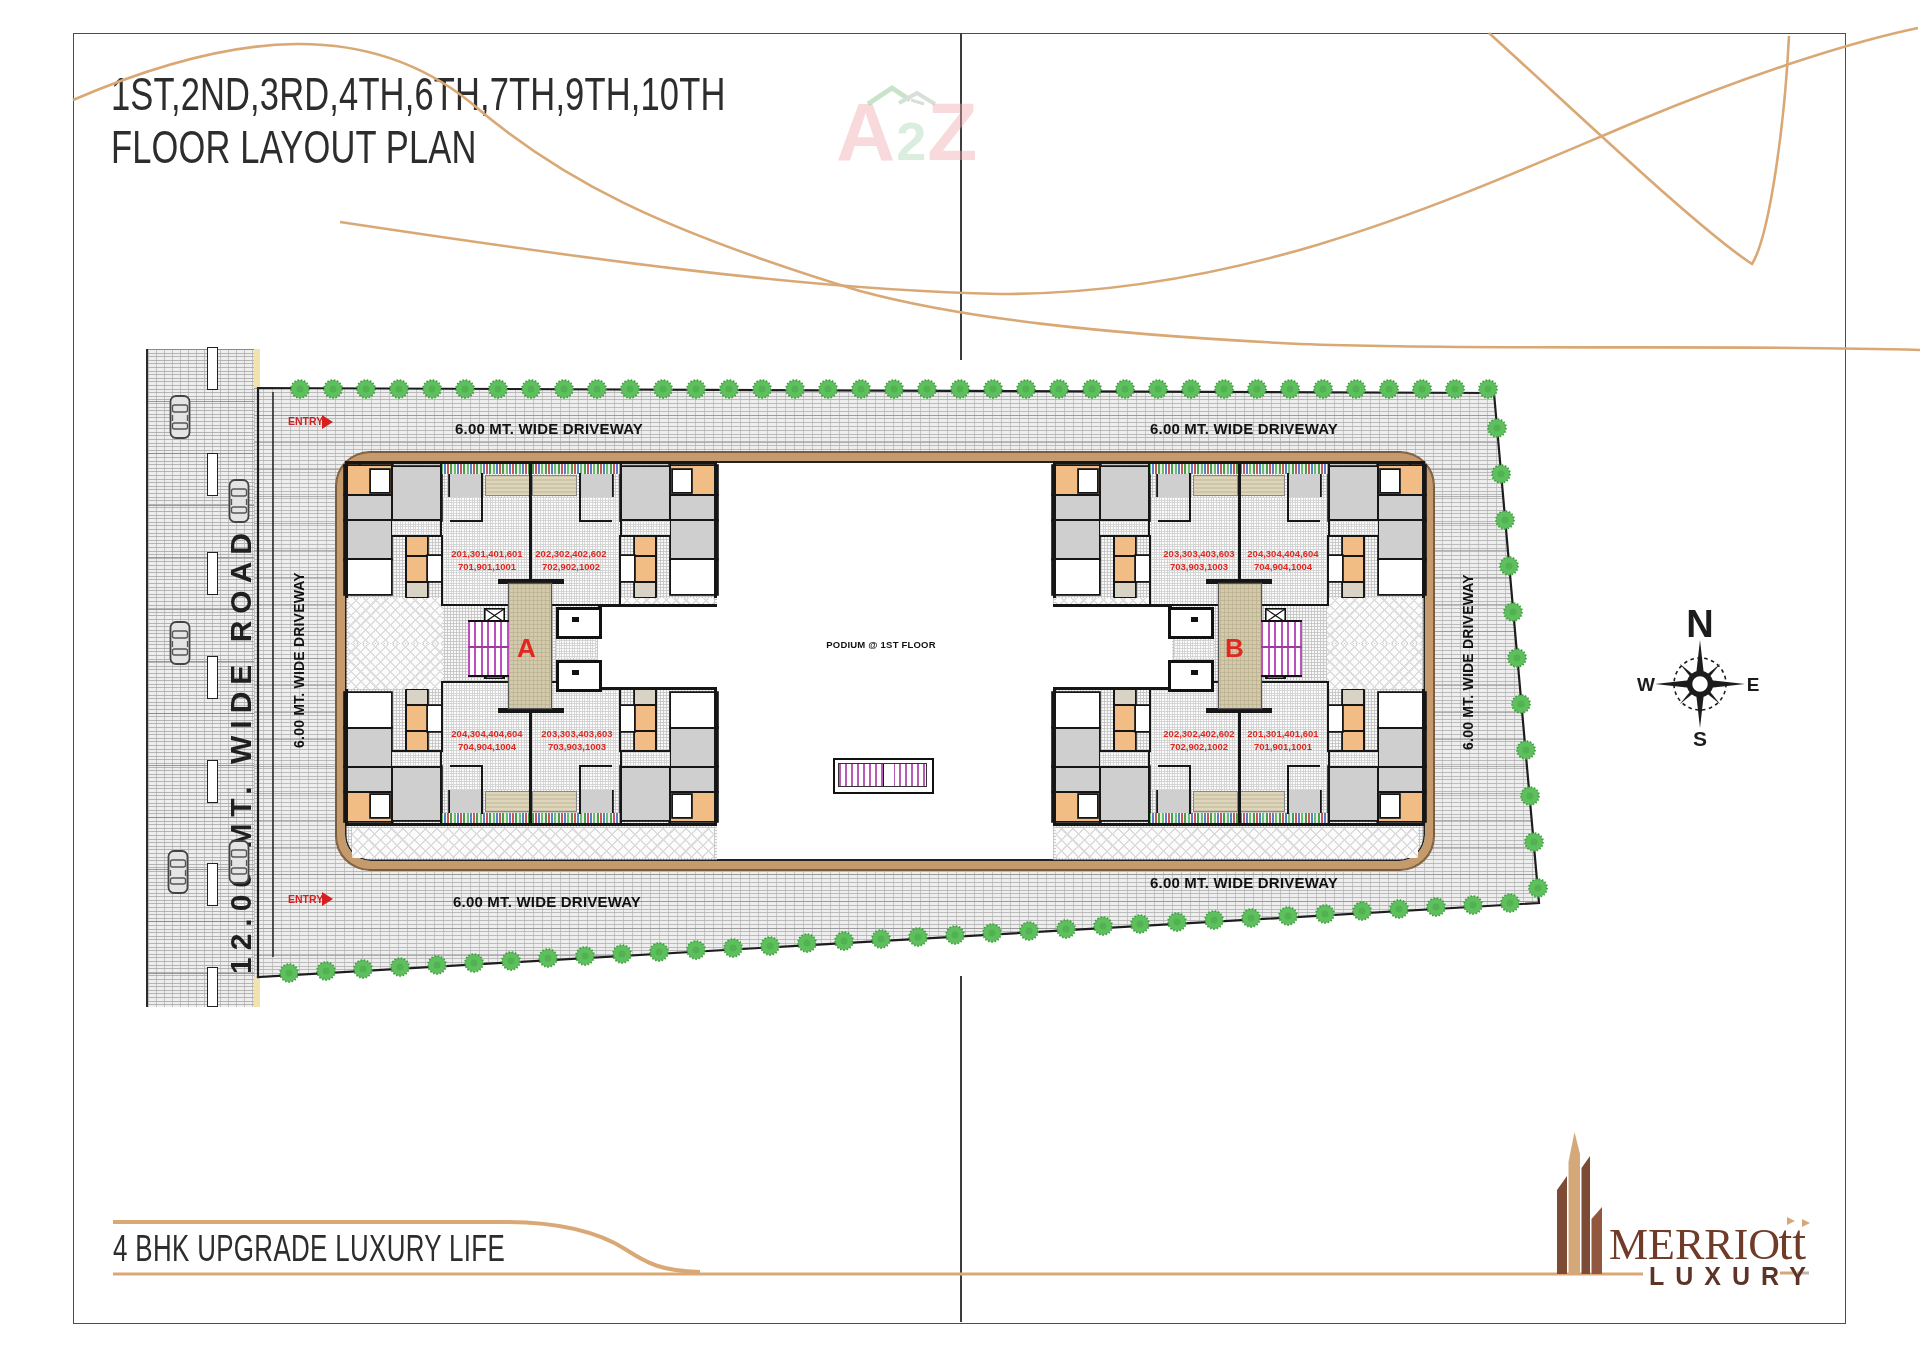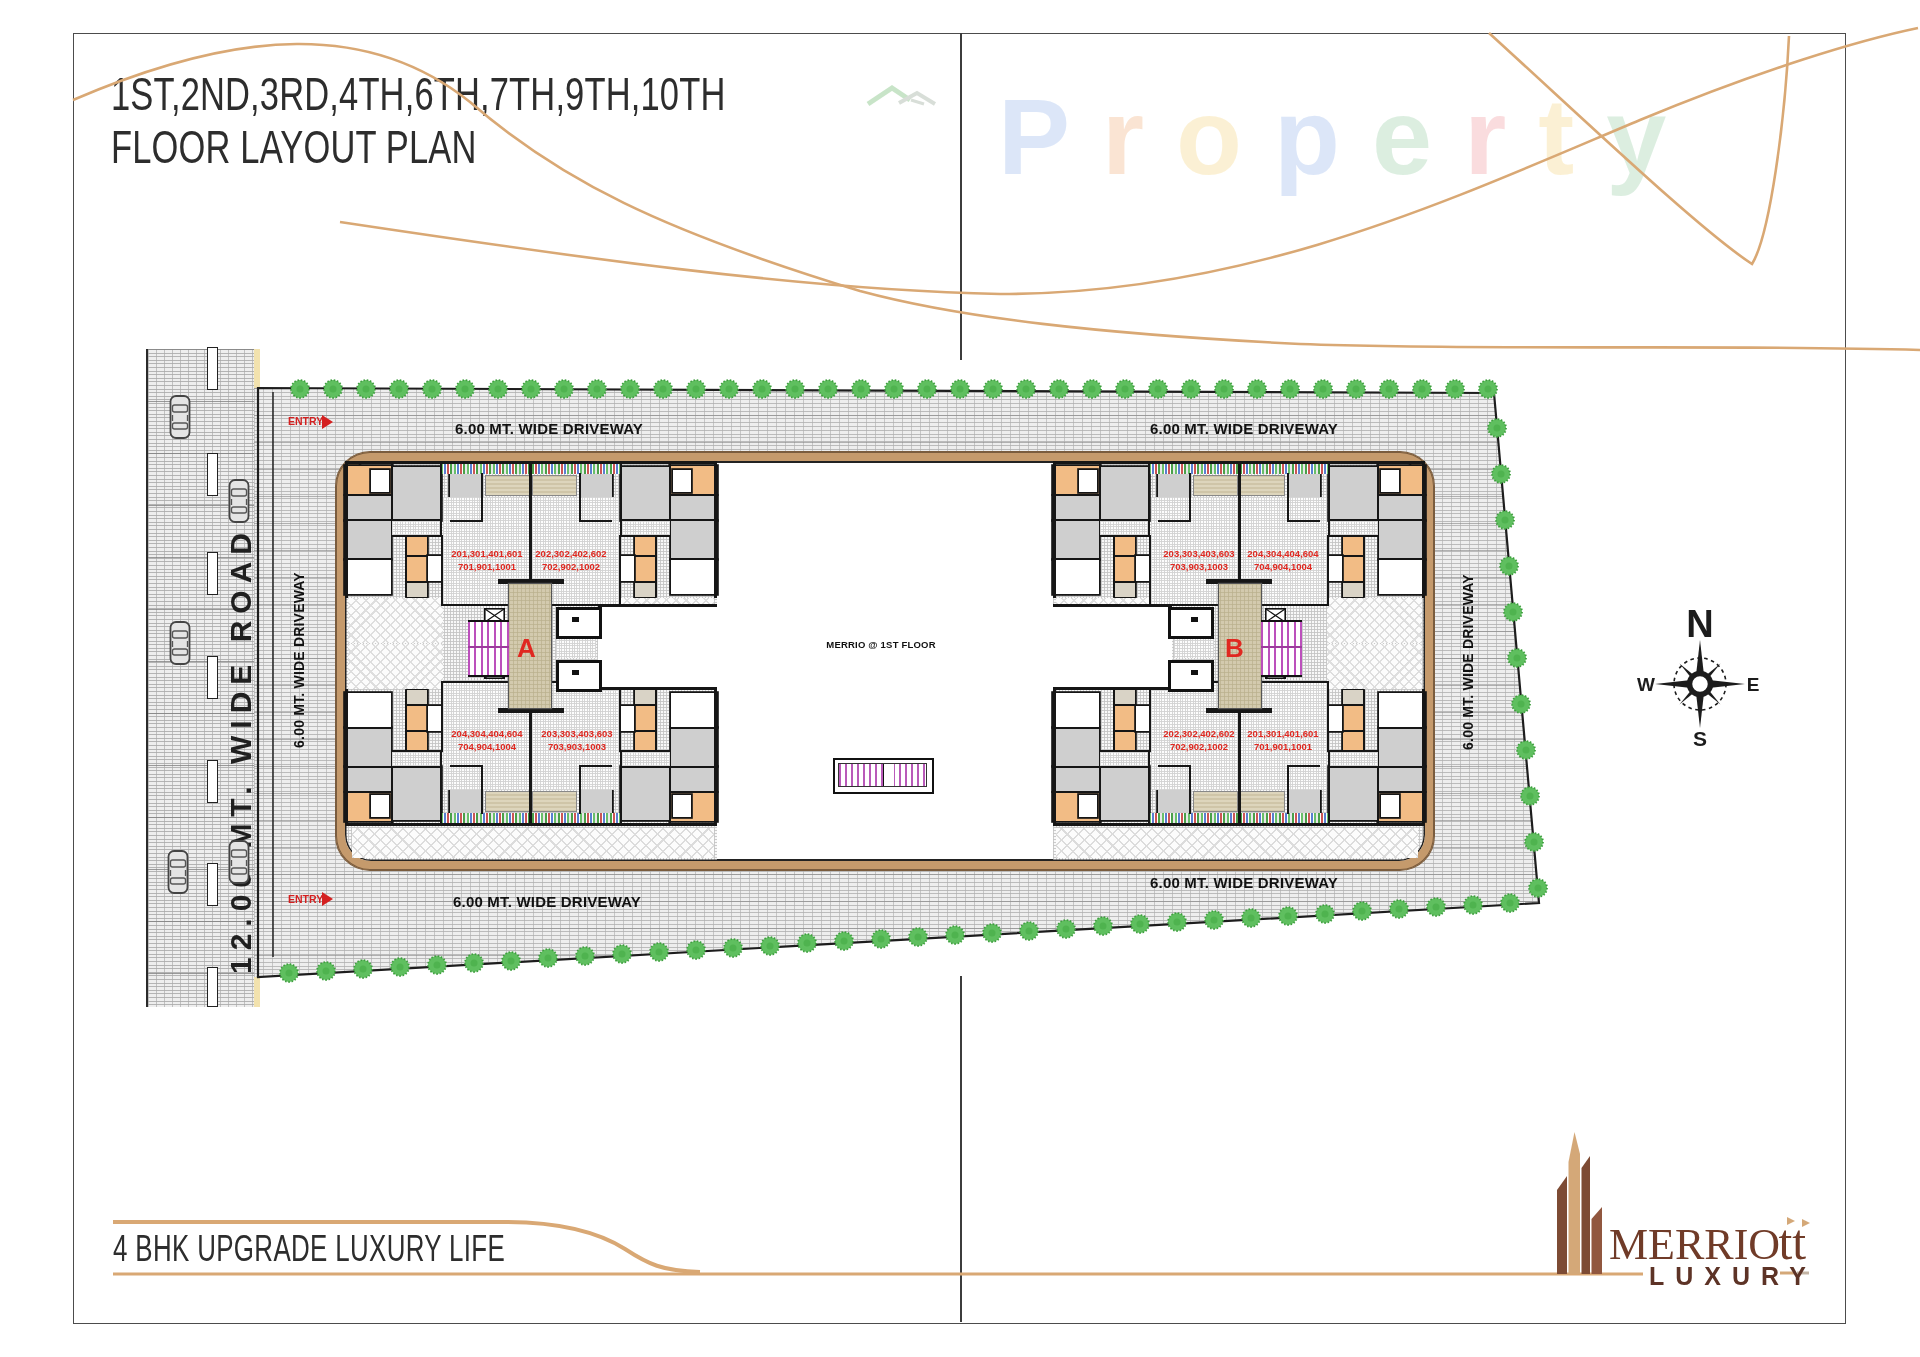--- a/index.html
+++ b/index.html
@@ -95,21 +95,21 @@
 #bhk{position:absolute;left:113px;top:1228px;font-size:37px;color:#2d2d2d;letter-spacing:0.5px;transform:scaleX(0.70);transform-origin:0 0;}
 #merriott{position:absolute;left:1609px;top:1221px;font-family:"Liberation Serif",serif;color:#703b28;font-size:44px;line-height:48px;letter-spacing:0px;white-space:nowrap;}
 #hills{position:absolute;left:1649px;top:1262px;color:#5d3326;font-size:25px;font-weight:bold;letter-spacing:11px;white-space:nowrap;}
 </style></head>
 <body>
 <div id="page">
   <div id="frame"></div>
   <div class="vline" style="top:33px;height:327px"></div>
   <div class="vline" style="top:976px;height:346px"></div>
 
-<div id="wm-prop"><span style="color:#a9c3ef">P</span><span style="color:#f4bd92">r</span><span style="color:#f7dc95">o</span><span style="color:#a9c3ef">p</span><span style="color:#a9d6b4">e</span><span style="color:#f3a9ad">r</span><span style="color:#f7dc95">t</span><span style="color:#a9d6b4">y</span></div>
+  <div id="wm-az"><span style="color:#f3a9ad">A</span><span class="two" style="color:#a9d6b4">2</span><span style="color:#f3a9ad">Z</span></div>
 
   <div id="title">1ST,2ND,3RD,4TH,6TH,7TH,9TH,10TH<br>FLOOR LAYOUT PLAN</div>
 
   <div id="road"></div>
   <div class="dash" style="left:207px;top:347px;height:41px"></div>
 <div class="dash" style="left:207px;top:453px;height:41px"></div>
 <div class="dash" style="left:207px;top:552px;height:41px"></div>
 <div class="dash" style="left:207px;top:656px;height:41px"></div>
 <div class="dash" style="left:207px;top:760px;height:41px"></div>
 <div class="dash" style="left:207px;top:863px;height:41px"></div>
@@ -447,21 +447,21 @@
 <div class="tick" style="left:227px;top:156px"></div>
 <div class="tick" style="left:227px;top:209px"></div>
 </div>
       <div class="rl" style="left:101px;top:86px">203,303,403,603<br>703,903,1003</div>
       <div class="rl" style="left:185px;top:86px">204,304,404,604<br>704,904,1004</div>
       <div class="rl" style="left:101px;top:266px">202,302,402,602<br>702,902,1002</div>
       <div class="rl" style="left:185px;top:266px">201,301,401,601<br>701,901,1001</div>
       <div class="blockletter" style="left:172px;top:172px">B</div>
     </div>
 
-  <div id="podlbl">MERRIO @ 1ST FLOOR</div>
+  <div id="podlbl">PODIUM @ 1ST FLOOR</div>
   <div id="ramp">
       <div id="rampin"></div>
     </div>
 
   <svg class="abs" style="left:0;top:0" width="1920" height="1357" viewBox="0 0 1920 1357">
 
 <path d="M73,100 C240,28 370,22 470,102 C560,180 660,230 860,291 C960,318 1100,334 1300,344 C1500,351 1720,344 1920,350" fill="none" stroke="#d9a874" stroke-width="2.6"></path>
 <path d="M340,222 C560,255 800,290 1000,294 C1250,294 1450,200 1640,120 C1760,70 1860,40 1918,28" fill="none" stroke="#d9a874" stroke-width="2.6"></path>
 <path d="M1489,33 C1590,125 1700,230 1752,264 C1770,235 1785,120 1789,36" fill="none" stroke="#d9a874" stroke-width="2.6"></path>
 <path d="M113,1222 L505,1222 C560,1222 598,1232 625,1249 C648,1264 662,1271 700,1272" fill="none" stroke="#d9a874" stroke-width="4"></path>

